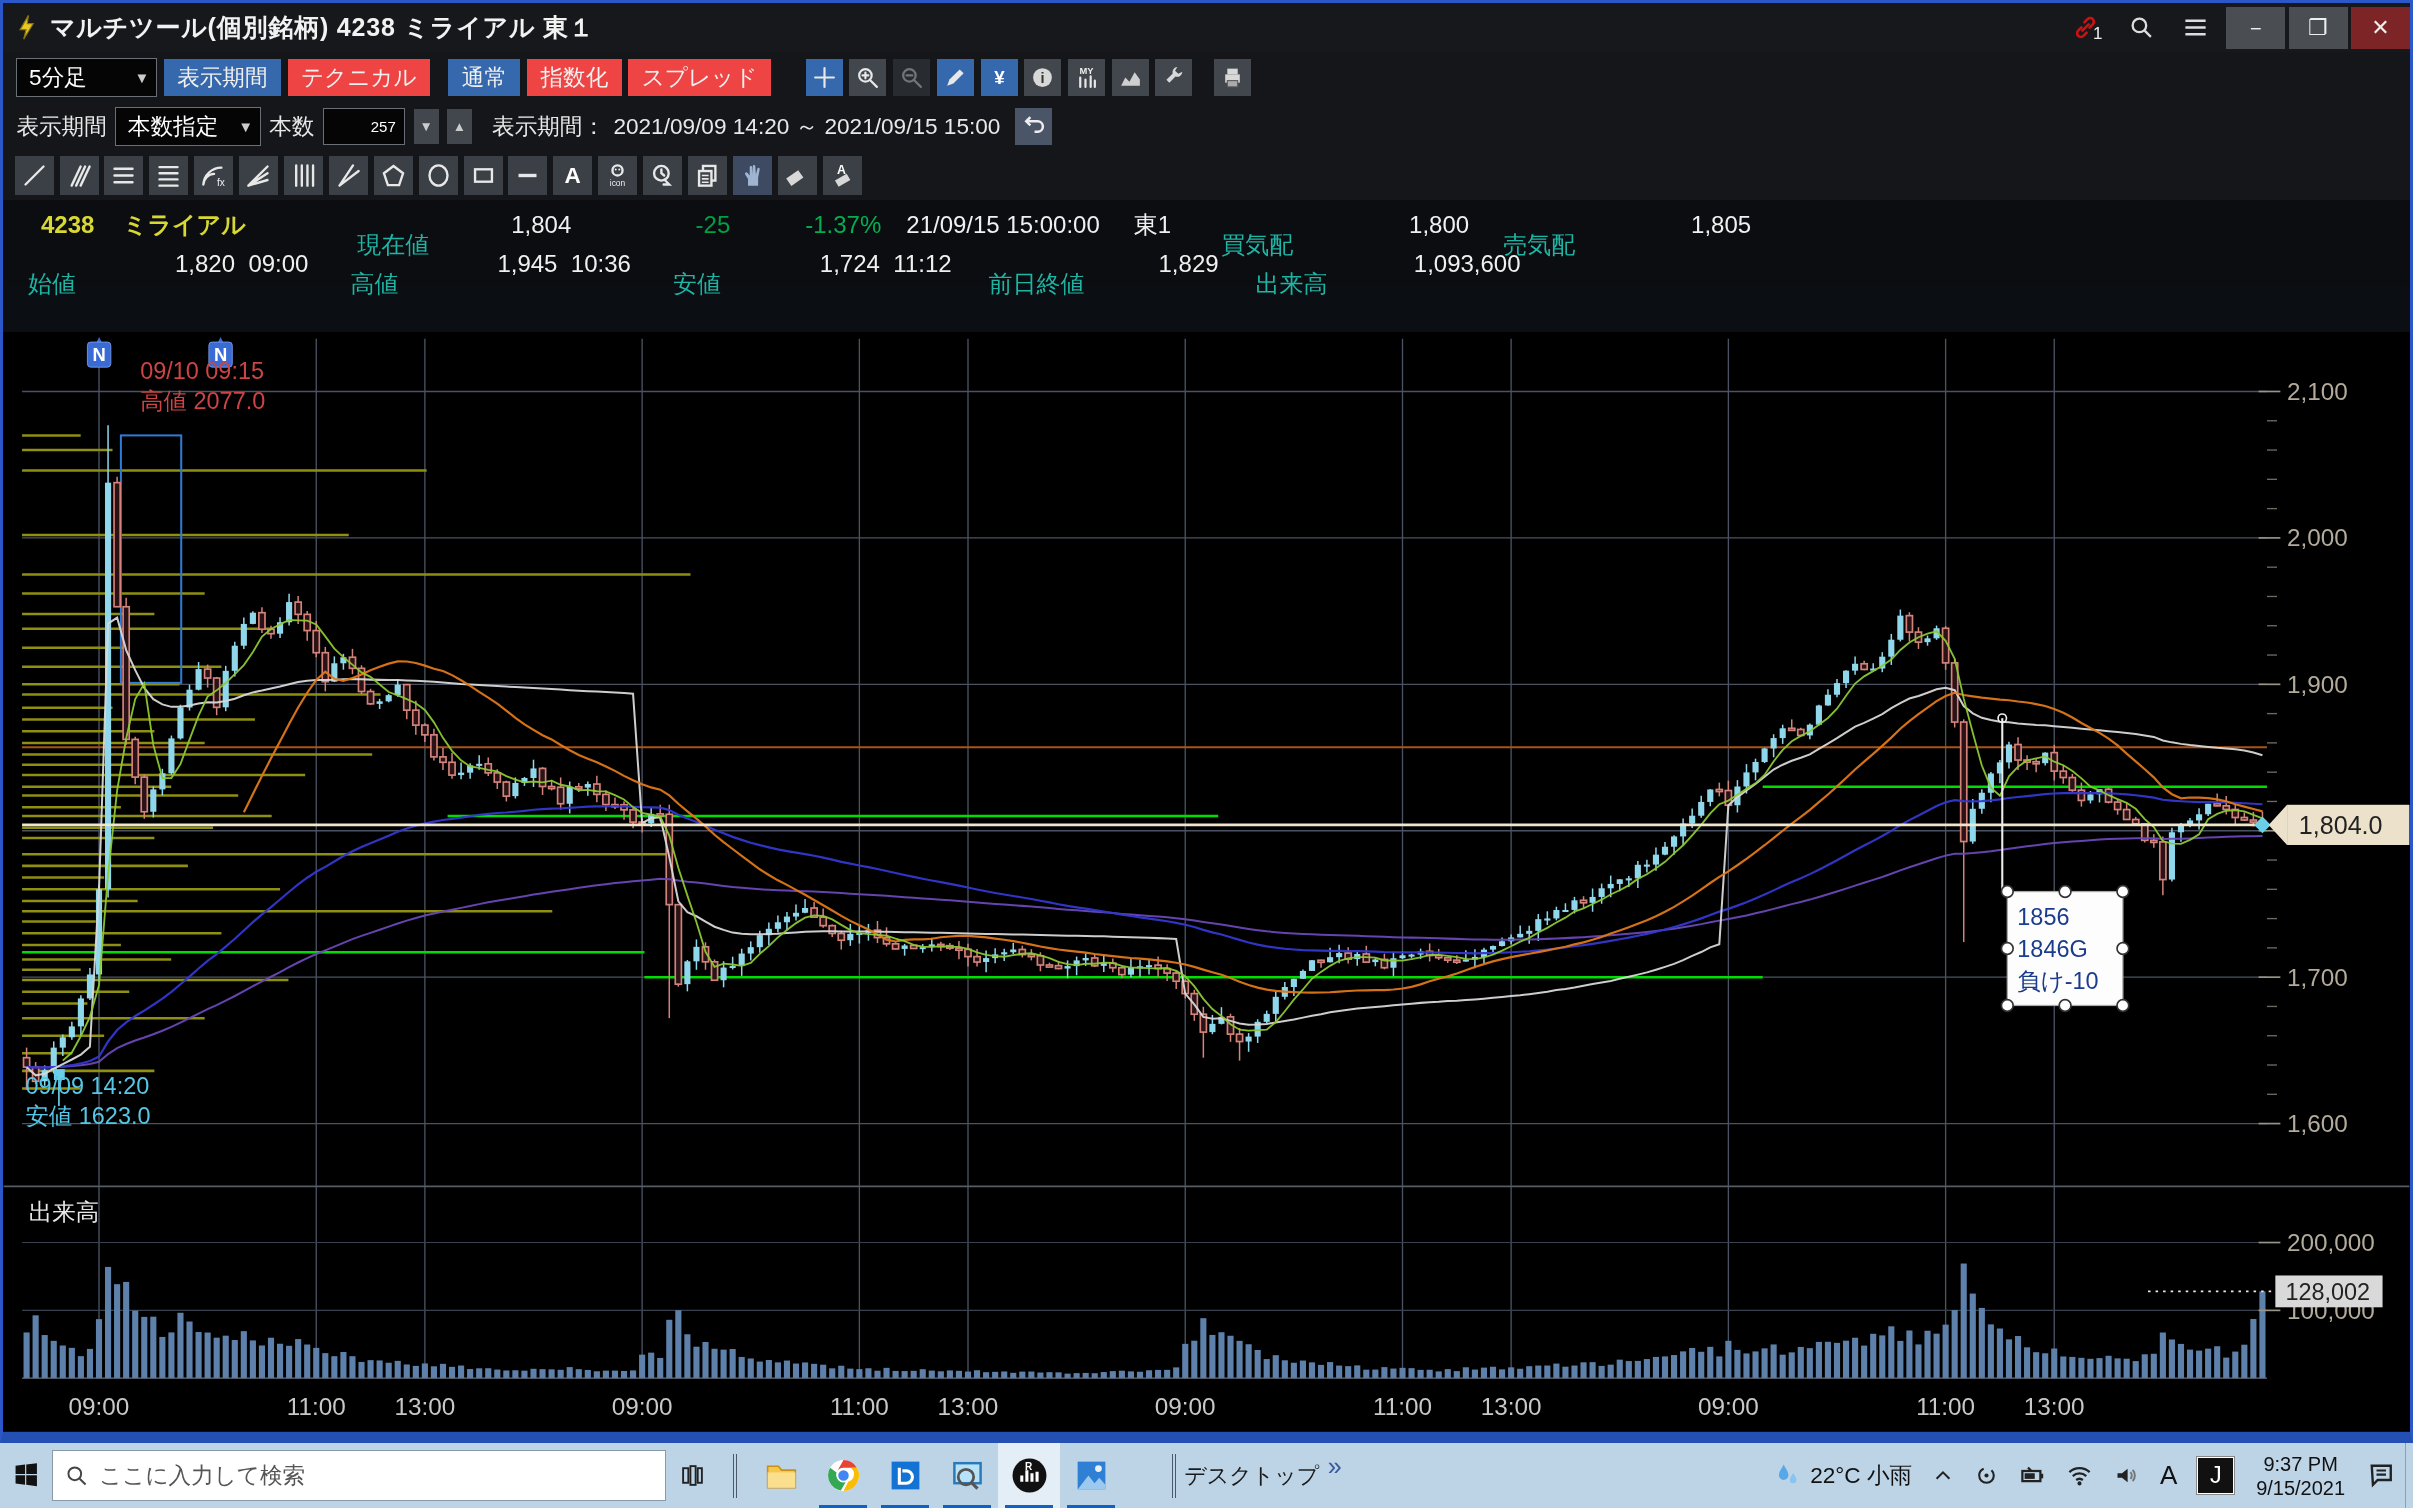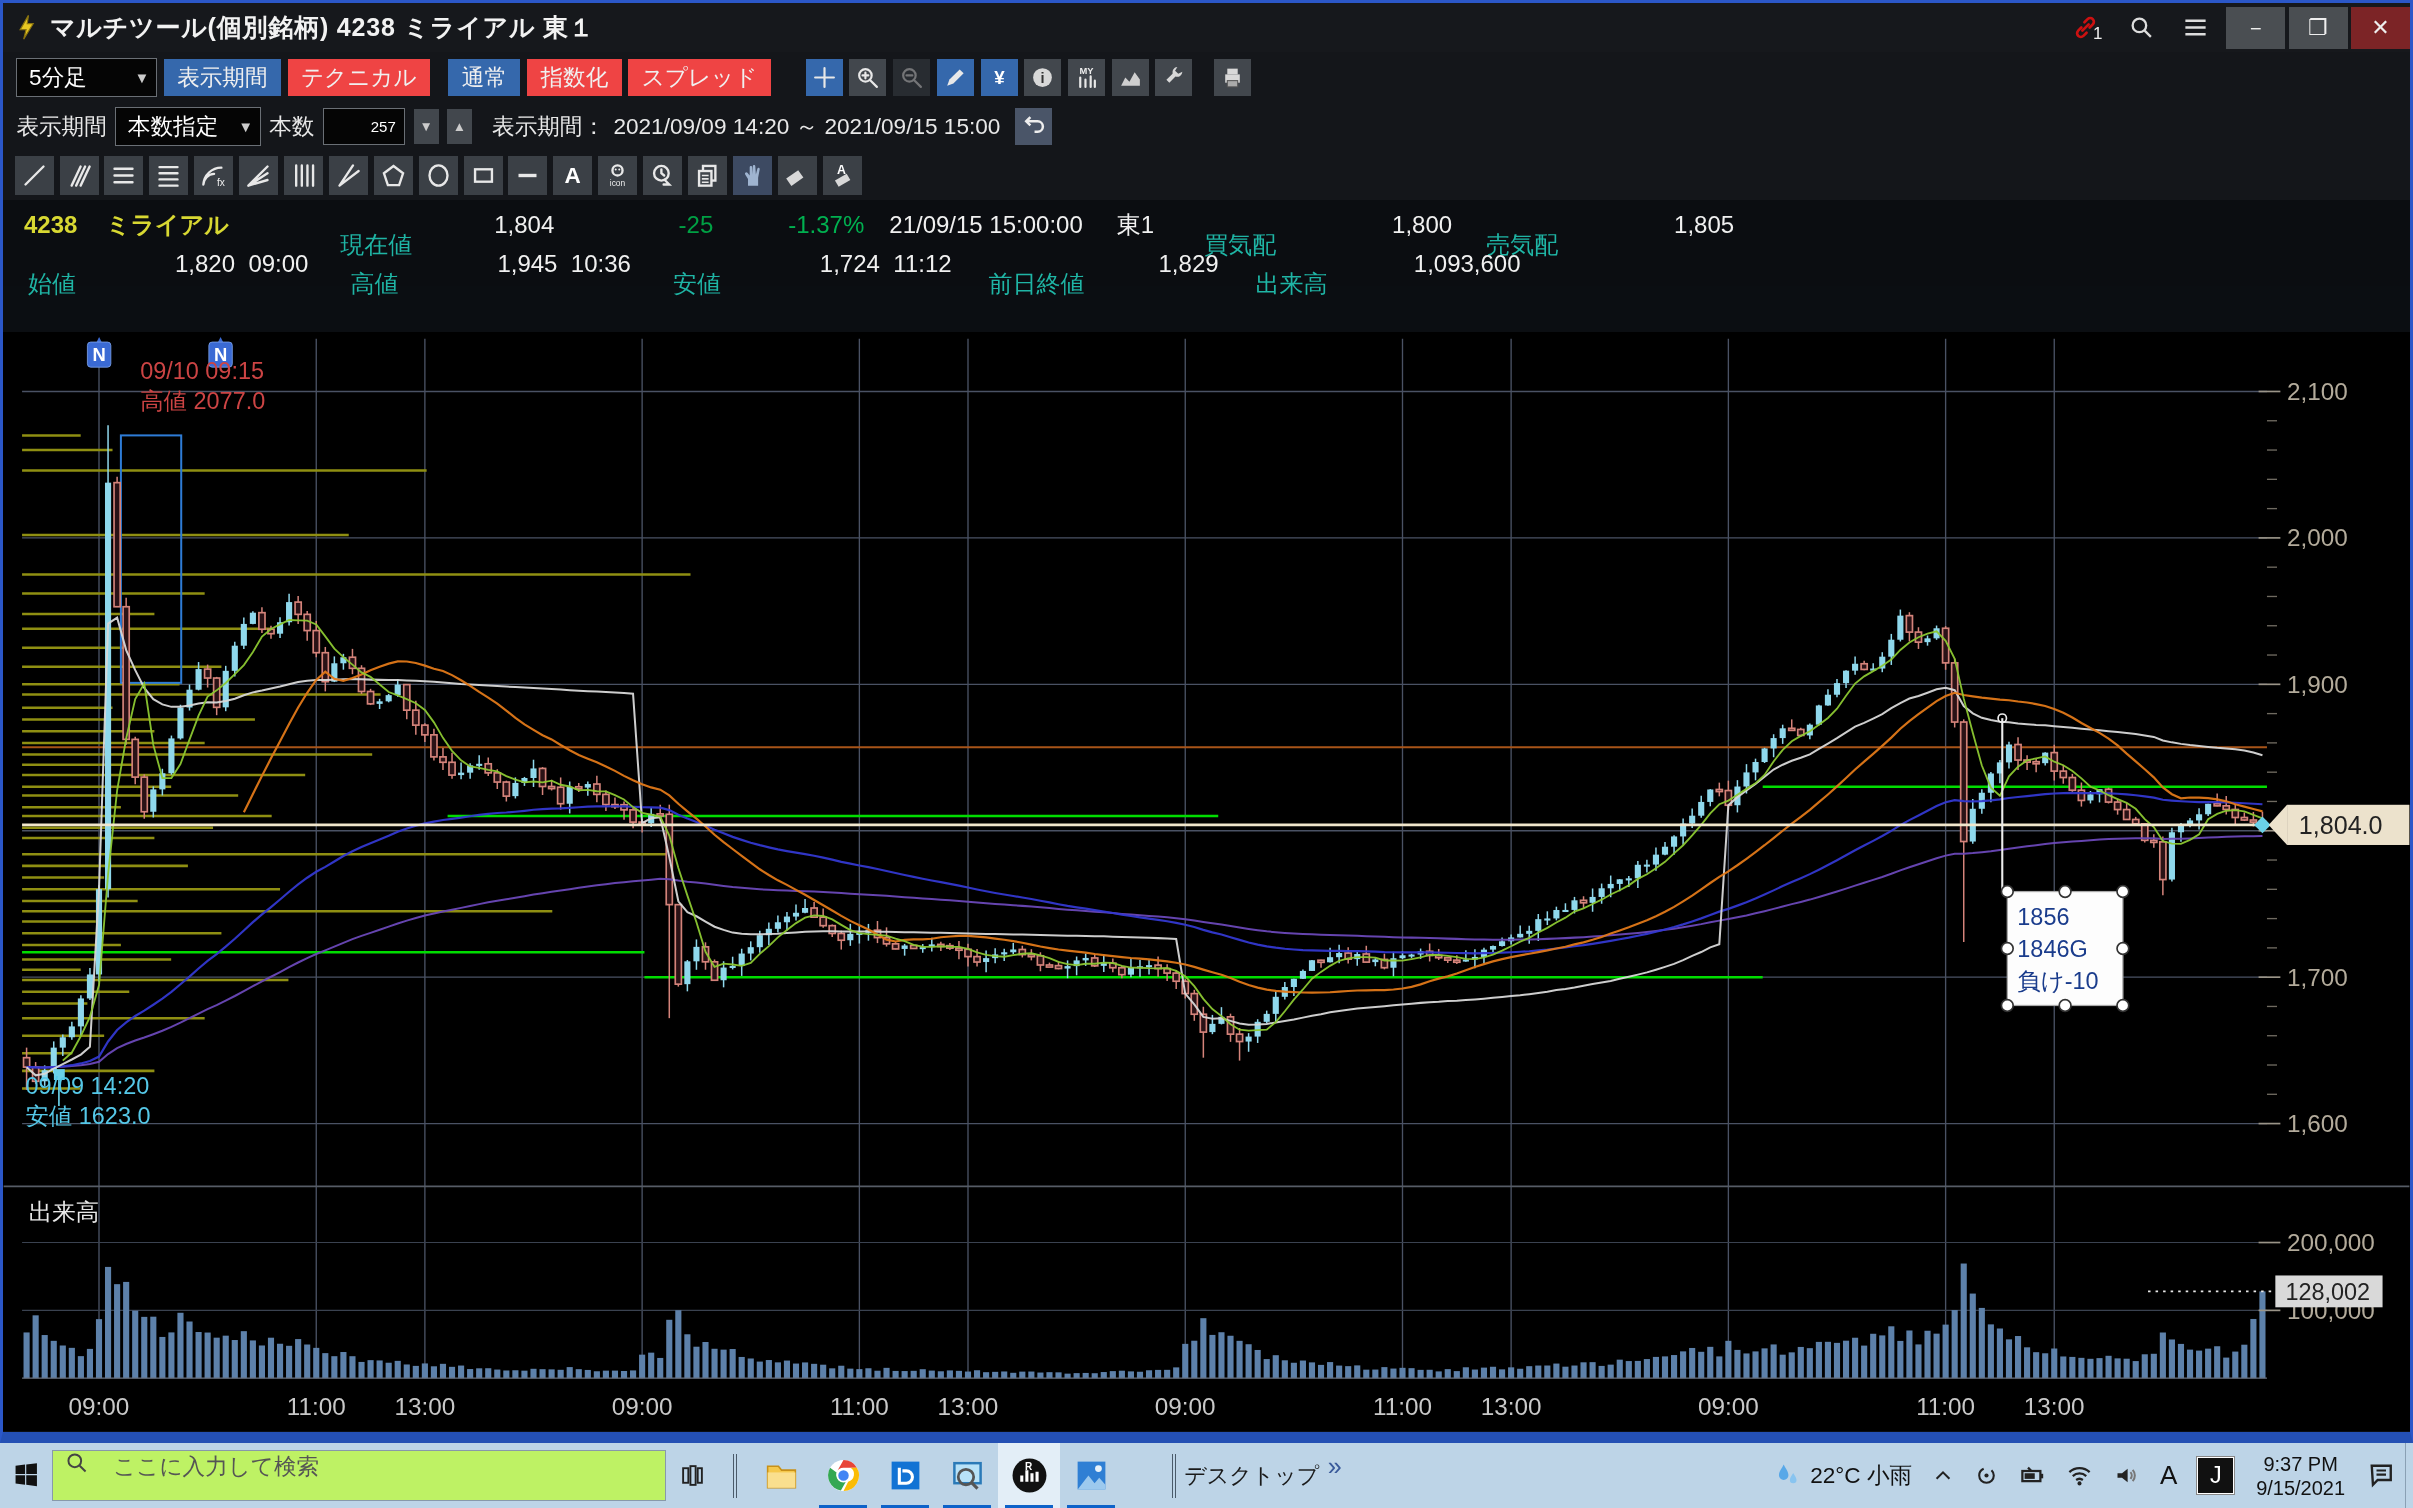--- a/index.html
+++ b/index.html
@@ -44,22 +44,22 @@
   
   .quote{background:#0b0d11;padding:5px 0 3.4px 0;}
   .qrow{height:39px;display:flex;align-items:center;font-size:24px;white-space:nowrap;}
   .ql{color:#1fb5a5;margin-top:40px;} .qv{color:#f0f0f0;} .qy{color:#d8d832;font-weight:bold;}
   .qg1{color:#00a044;} .qg2{color:#00b050;}
   
   #chart-wrap{position:absolute;left:0;top:329px;width:2407px;height:1099px;background:#000;}
   
   .taskbar{position:absolute;left:0;bottom:0;width:2413px;height:65px;background:#bdd4e7;display:flex;align-items:center;}
   .tb-start{width:52px;height:65px;display:flex;align-items:center;justify-content:center;}
-  .tb-search{width:600px;height:49px;background:#bef264;border:0.8px solid #8899aa;display:flex;align-items:flex-start;
-    color:#555;font-size:22.6px;gap:25px;padding-left:11.7px;}
+  .tb-search{width:600px;height:49px;background:#ffffff;border:0.8px solid #8899aa;display:flex;align-items:center;
+    color:#555;font-size:22.6px;gap:11px;padding-left:11.7px;}
   .tb-taskview{width:54px;height:65px;display:flex;align-items:center;justify-content:center;}
   .tb-sep{width:1.7px;height:44px;border-left:1.7px solid #4a5a6a;border-right:1.7px solid #4a5a6a;margin:0 13.4px;}
   .tb-app{width:62px;height:65px;display:flex;align-items:center;justify-content:center;position:relative;}
   .tb-app.active{background:#e3eef7;}
   .tb-app .runline{position:absolute;left:6.7px;right:6.7px;bottom:0;height:3.4px;background:#0d62c9;}
   .tb-desktop{display:flex;align-items:center;color:#1a1a1a;font-size:22px;margin-left:50px;gap:8.4px;}
   .tb-right{position:absolute;right:0;top:0;height:65px;display:flex;align-items:center;}
   .tray-item{display:flex;align-items:center;justify-content:center;color:#111;font-size:22.6px;margin:0 10px;}
   .tb-clock{text-align:center;color:#111;font-size:20px;line-height:24px;margin:0 11.7px;}
   .show-desktop{width:6.7px;height:65px;border-left:1.7px solid #8aa0b4;}
@@ -294,21 +294,21 @@
       <div class="drawbtn">
         <svg viewBox="0 0 24 24" width="28.5" height="28.5">
           <text x="7" y="11" font-size="11" fill="#fff" font-weight="bold">A</text>
           <rect x="6" y="13" width="12" height="6.5" transform="rotate(-30 12 16)" fill="#d8d8d8"></rect>
         </svg>
       </div>
     </div>
 
   <div class="quote">
     <div class="qrow">
-      <span class="qy" style="margin-left:21px">4238</span>
+      <span class="qy" style="margin-left:38px">4238</span>
       <span class="qy" style="margin-left:28.5px;width:226px">ミライアル</span>
       <span class="ql" style="margin-left:8.4px">現在値</span>
       <span class="qv" style="width:142px;text-align:right">1,804</span>
       <span class="qg1" style="width:159px;text-align:right">-25</span>
       <span class="qg2" style="width:151px;text-align:right">-1.37%</span>
       <span class="qv" style="margin-left:25px">21/09/15 15:00:00</span>
       <span class="qv" style="margin-left:34px">東1</span>
       <span class="ql" style="margin-left:50px">買気配</span>
       <span class="qv" style="width:176px;text-align:right">1,800</span>
       <span class="ql" style="margin-left:34px">売気配</span>

